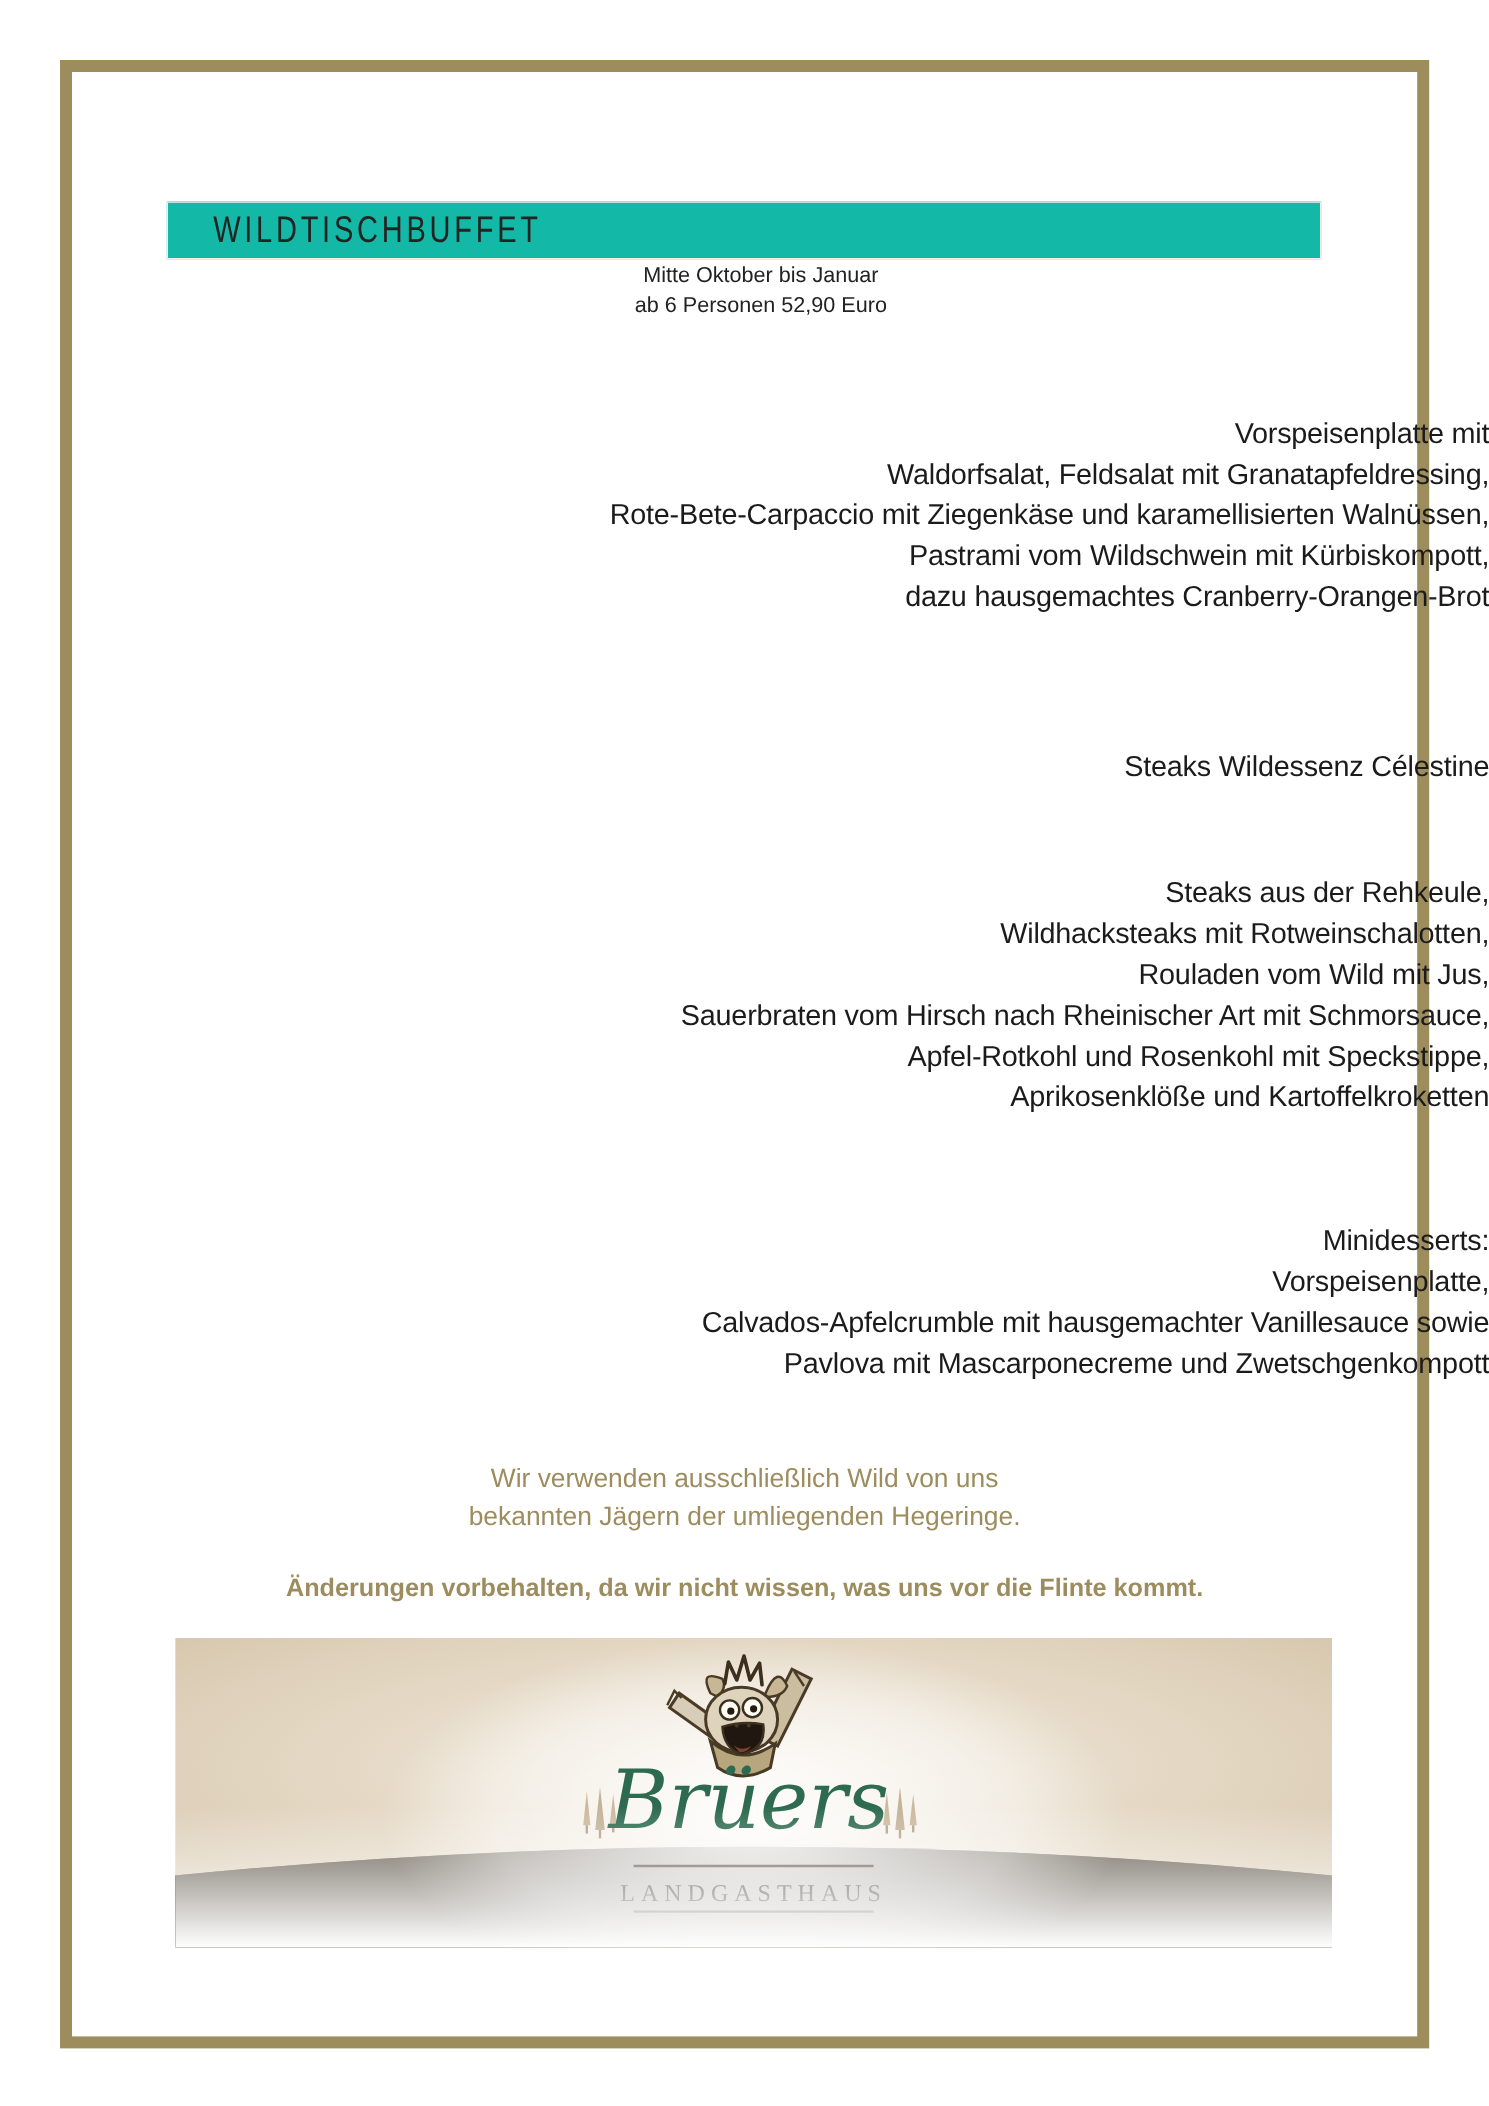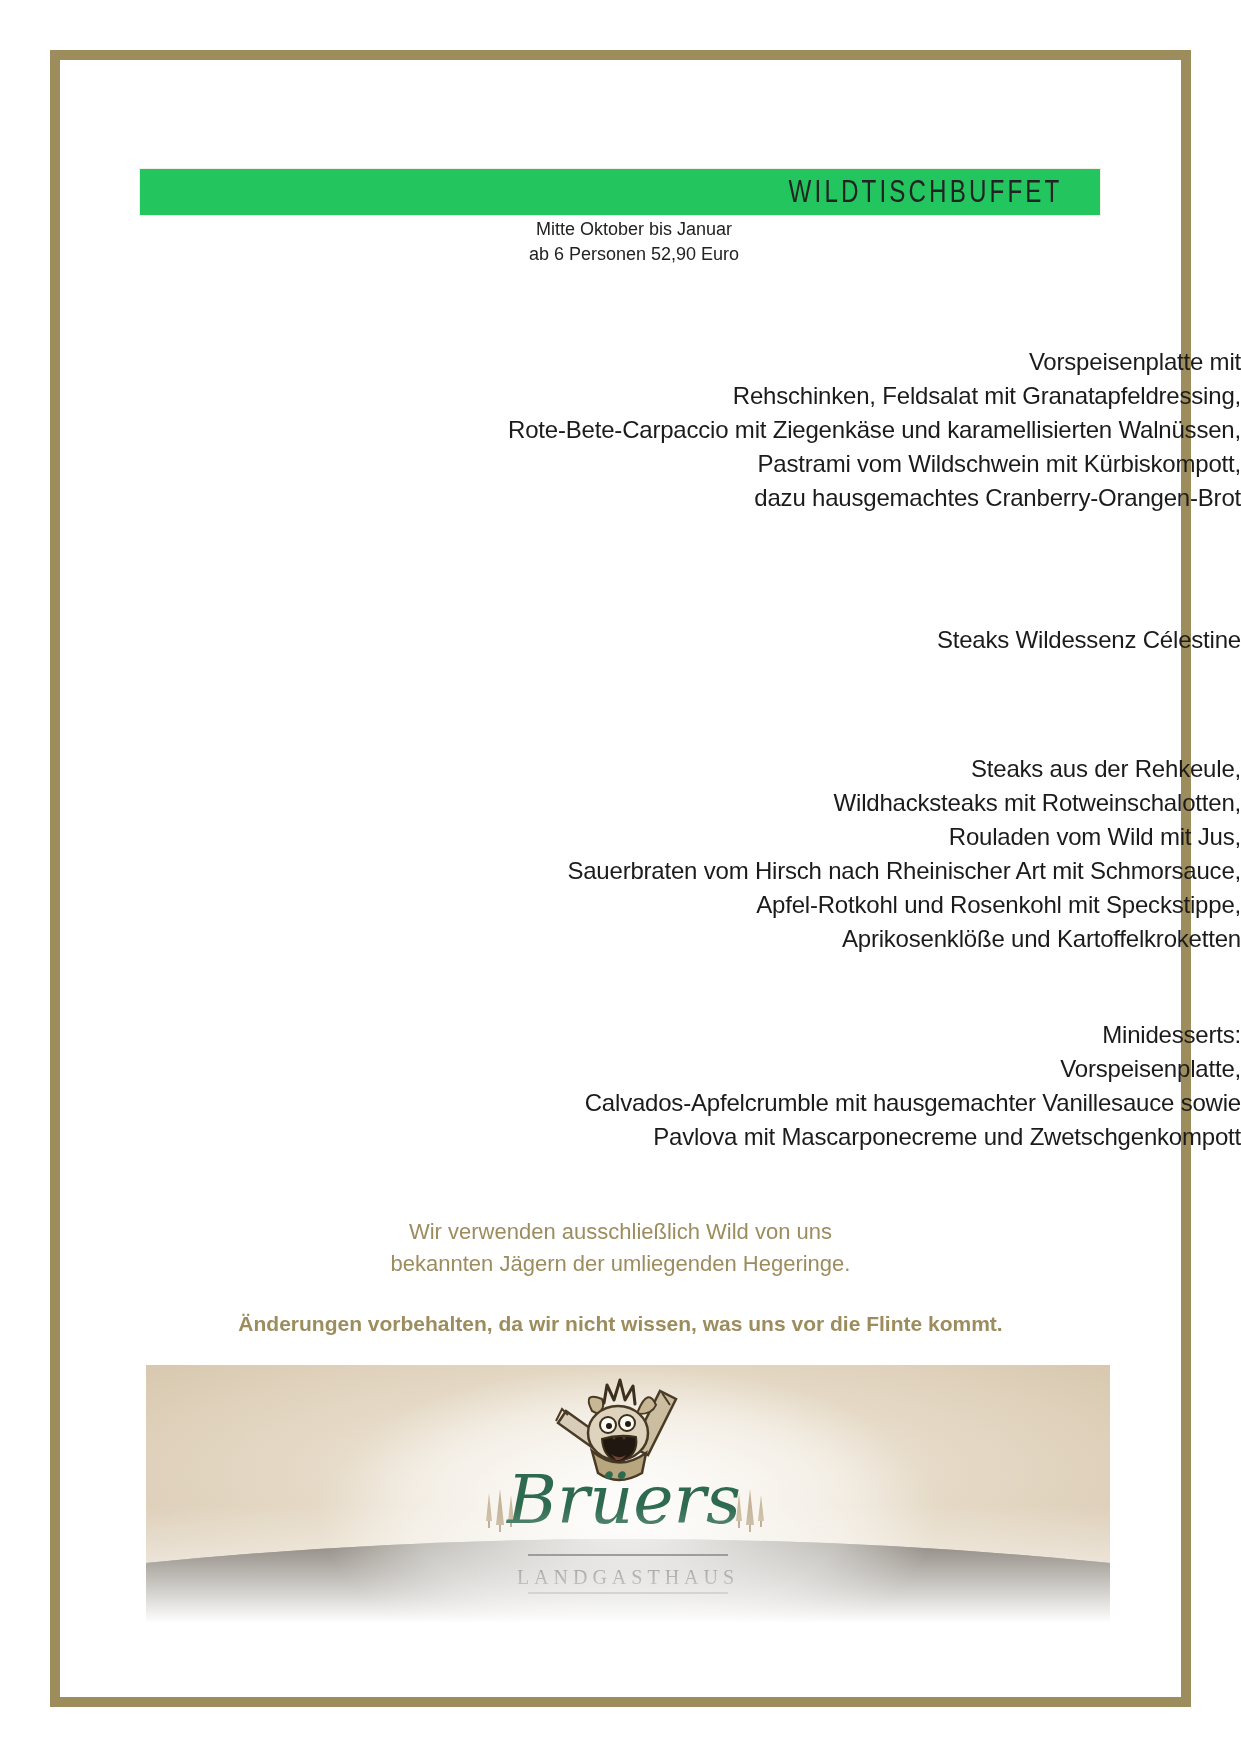--- a/index.html
+++ b/index.html
@@ -13,23 +13,23 @@
   }
   .frame {
     position:absolute; left:50px; top:50px;
     width:1141px; height:1657px;
     box-sizing:border-box;
     border:10px solid #9d8d5c;
   }
   .band {
     position:absolute; left:139px; top:168px;
     width:962px; height:48px;
-    background:#22c55e;
+    background:#14b8a6;
     box-shadow:inset 0 0 0 1px #f1efe7;
-    display:flex; align-items:center; justify-content:flex-end;
+    display:flex; align-items:center; justify-content:flex-start;
   }
   .band h1 {
     margin:0;
     font-size:31px; font-weight:400;
     letter-spacing:4px;
     color:#232323;
     white-space:nowrap;
     transform:scaleX(0.78);
     transform-origin:center;
   }
@@ -42,21 +42,21 @@
   .menu-block {
     position:absolute; left:0; width:100%;
     text-align:right;
     font-size:24px; line-height:34px;
     letter-spacing:-0.2px;
     color:#1b1b1b;
   }
   .menu-block p { margin:0; }
   .block-starters  { top:345px; }
   .block-soup      { top:623px; }
-  .block-mains     { top:728px;margin-top:24px; }
+  .block-mains     { top:728px; }
   .block-desserts  { top:1018px; }
   .notice {
     position:absolute; left:0; top:1216px; width:100%;
     text-align:center;
     font-size:22px; line-height:32px;
     color:#9c8c5e;
   }
   .notice p { margin:0; }
   .disclaimer {
     position:absolute; left:0; top:1309px; width:100%;
@@ -81,21 +81,21 @@
   <h1>WILDTISCHBUFFET</h1>
 </header>
 
 <div class="subtitle">
   <p>Mitte Oktober bis Januar</p>
   <p>ab 6 Personen 52,90 Euro</p>
 </div>
 
 <section class="menu-block block-starters">
   <p>Vorspeisenplatte mit</p>
-  <p>Rehschinken, Feldsalat mit Granatapfeldressing,</p>
+  <p>Waldorfsalat, Feldsalat mit Granatapfeldressing,</p>
   <p>Rote-Bete-Carpaccio mit Ziegenkäse und karamellisierten Walnüssen,</p>
   <p>Pastrami vom Wildschwein mit Kürbiskompott,</p>
   <p>dazu hausgemachtes Cranberry-Orangen-Brot</p>
 </section>
 
 <section class="menu-block block-soup">
   <p>Steaks Wildessenz Célestine</p>
 </section>
 
 <section class="menu-block block-mains">

